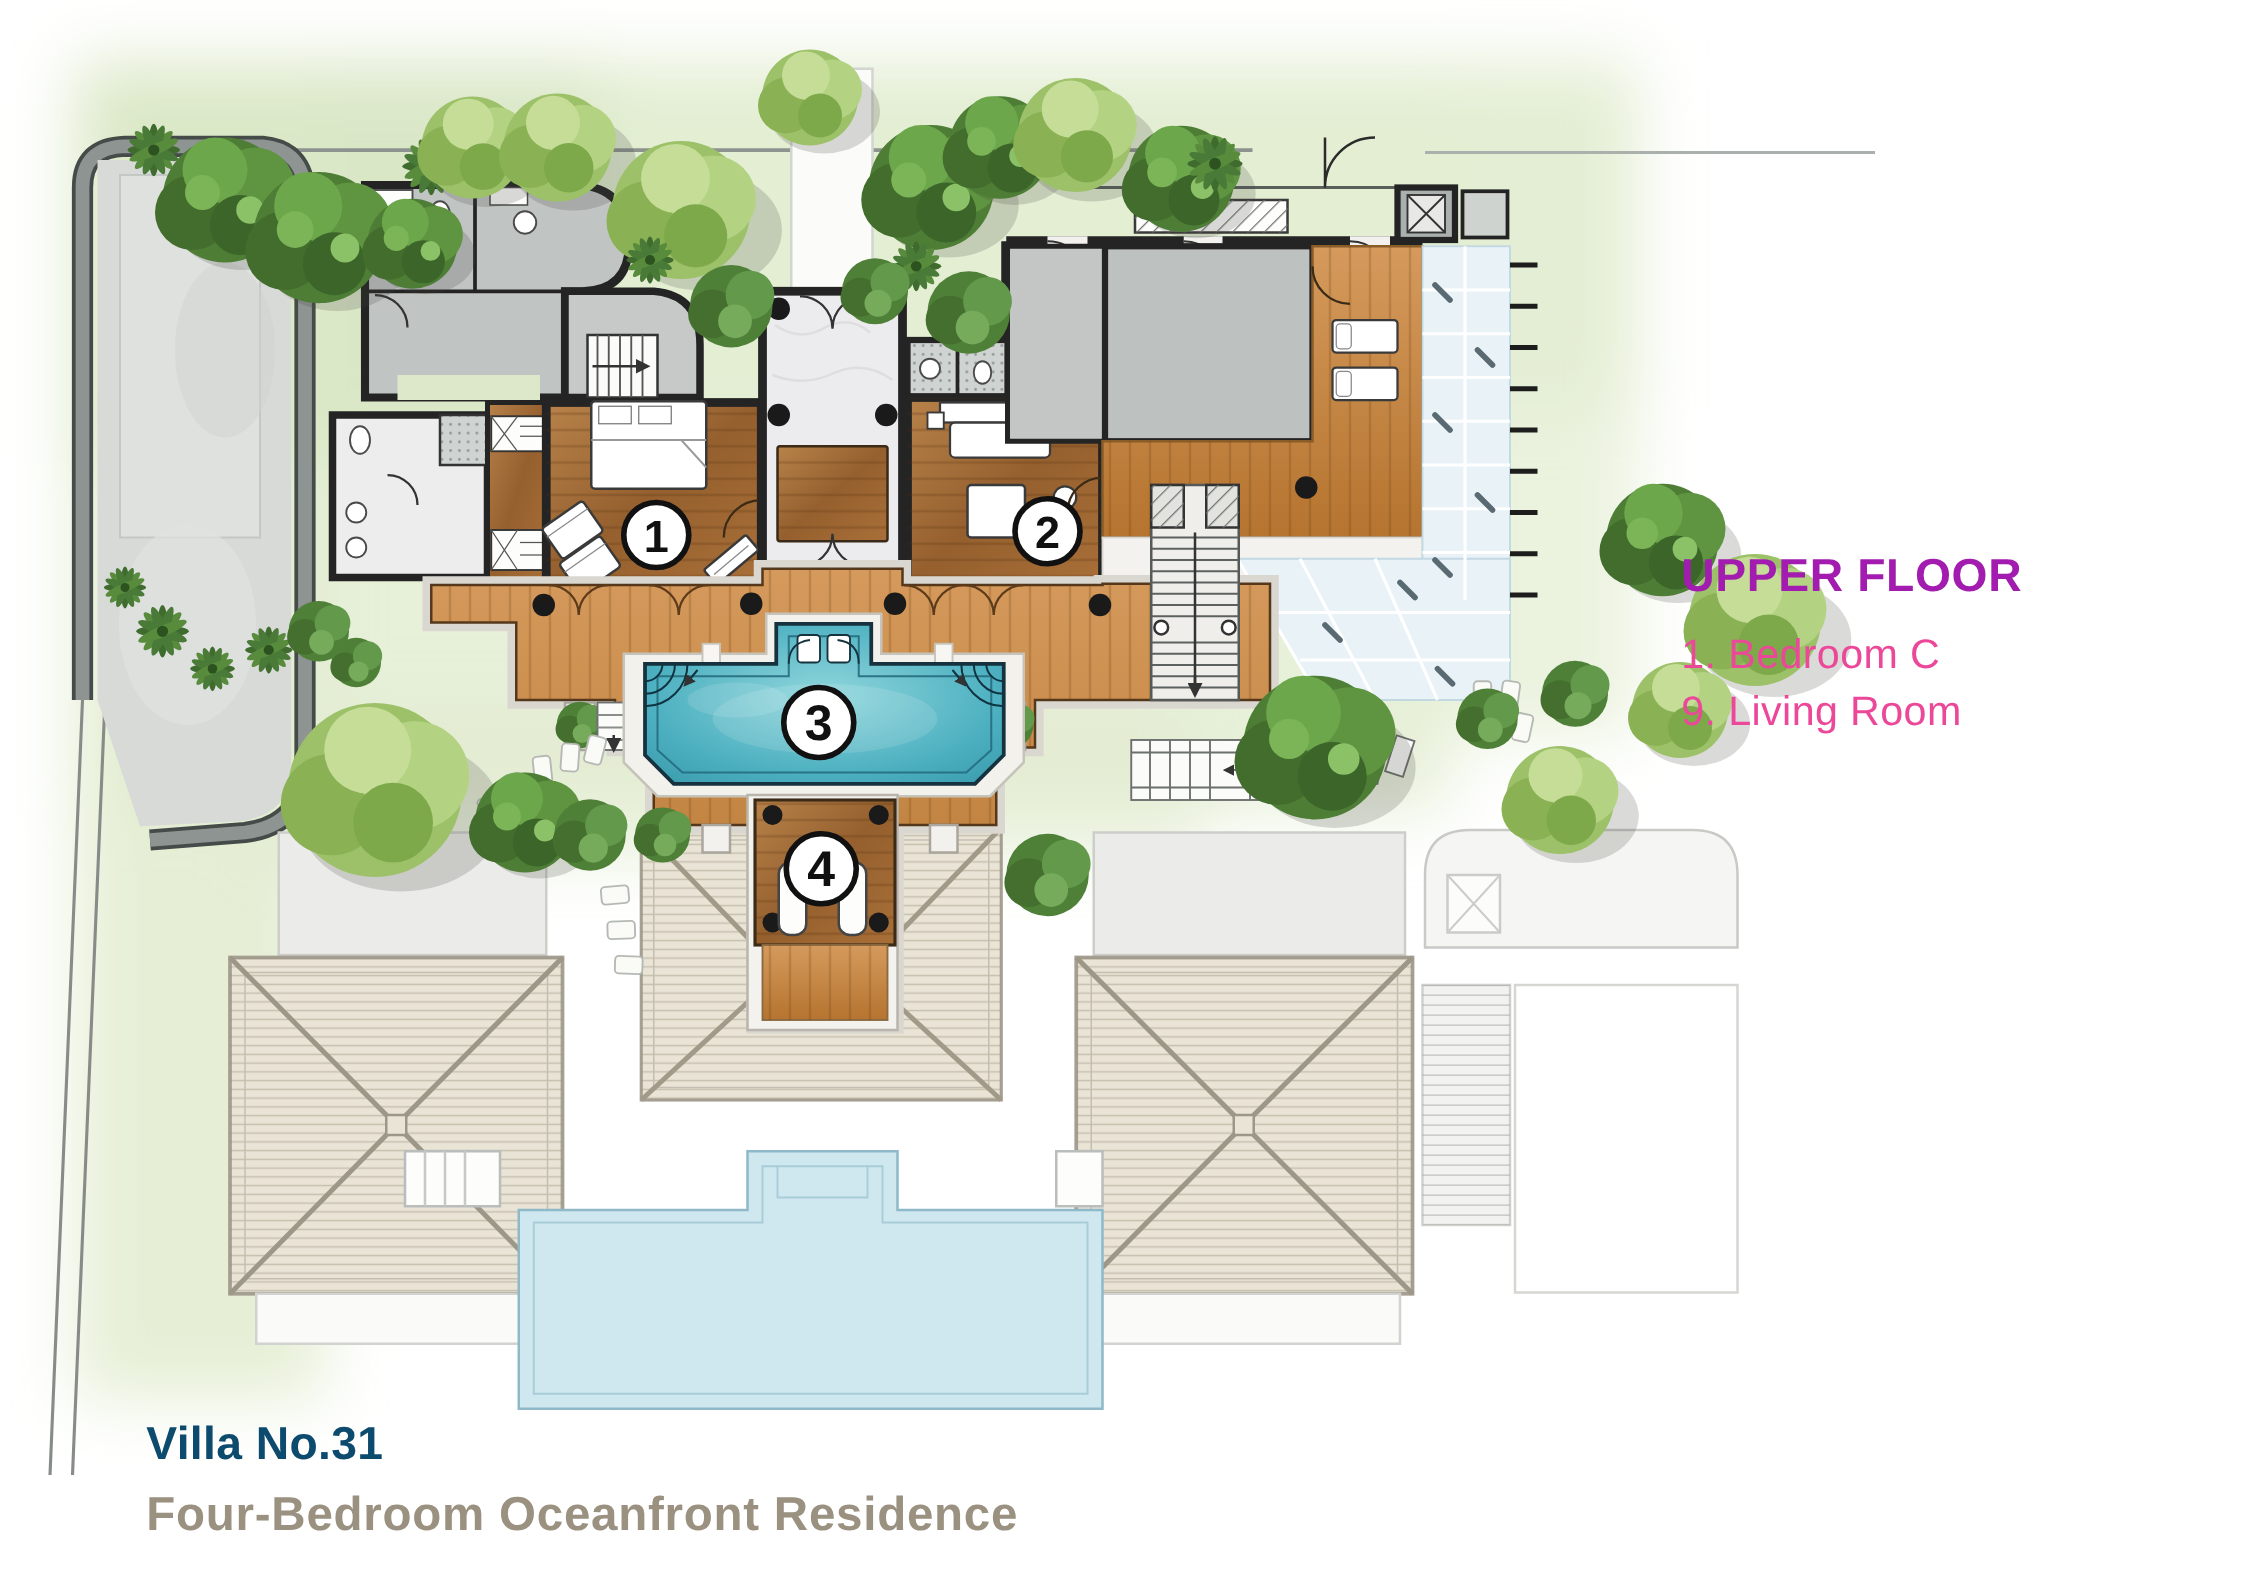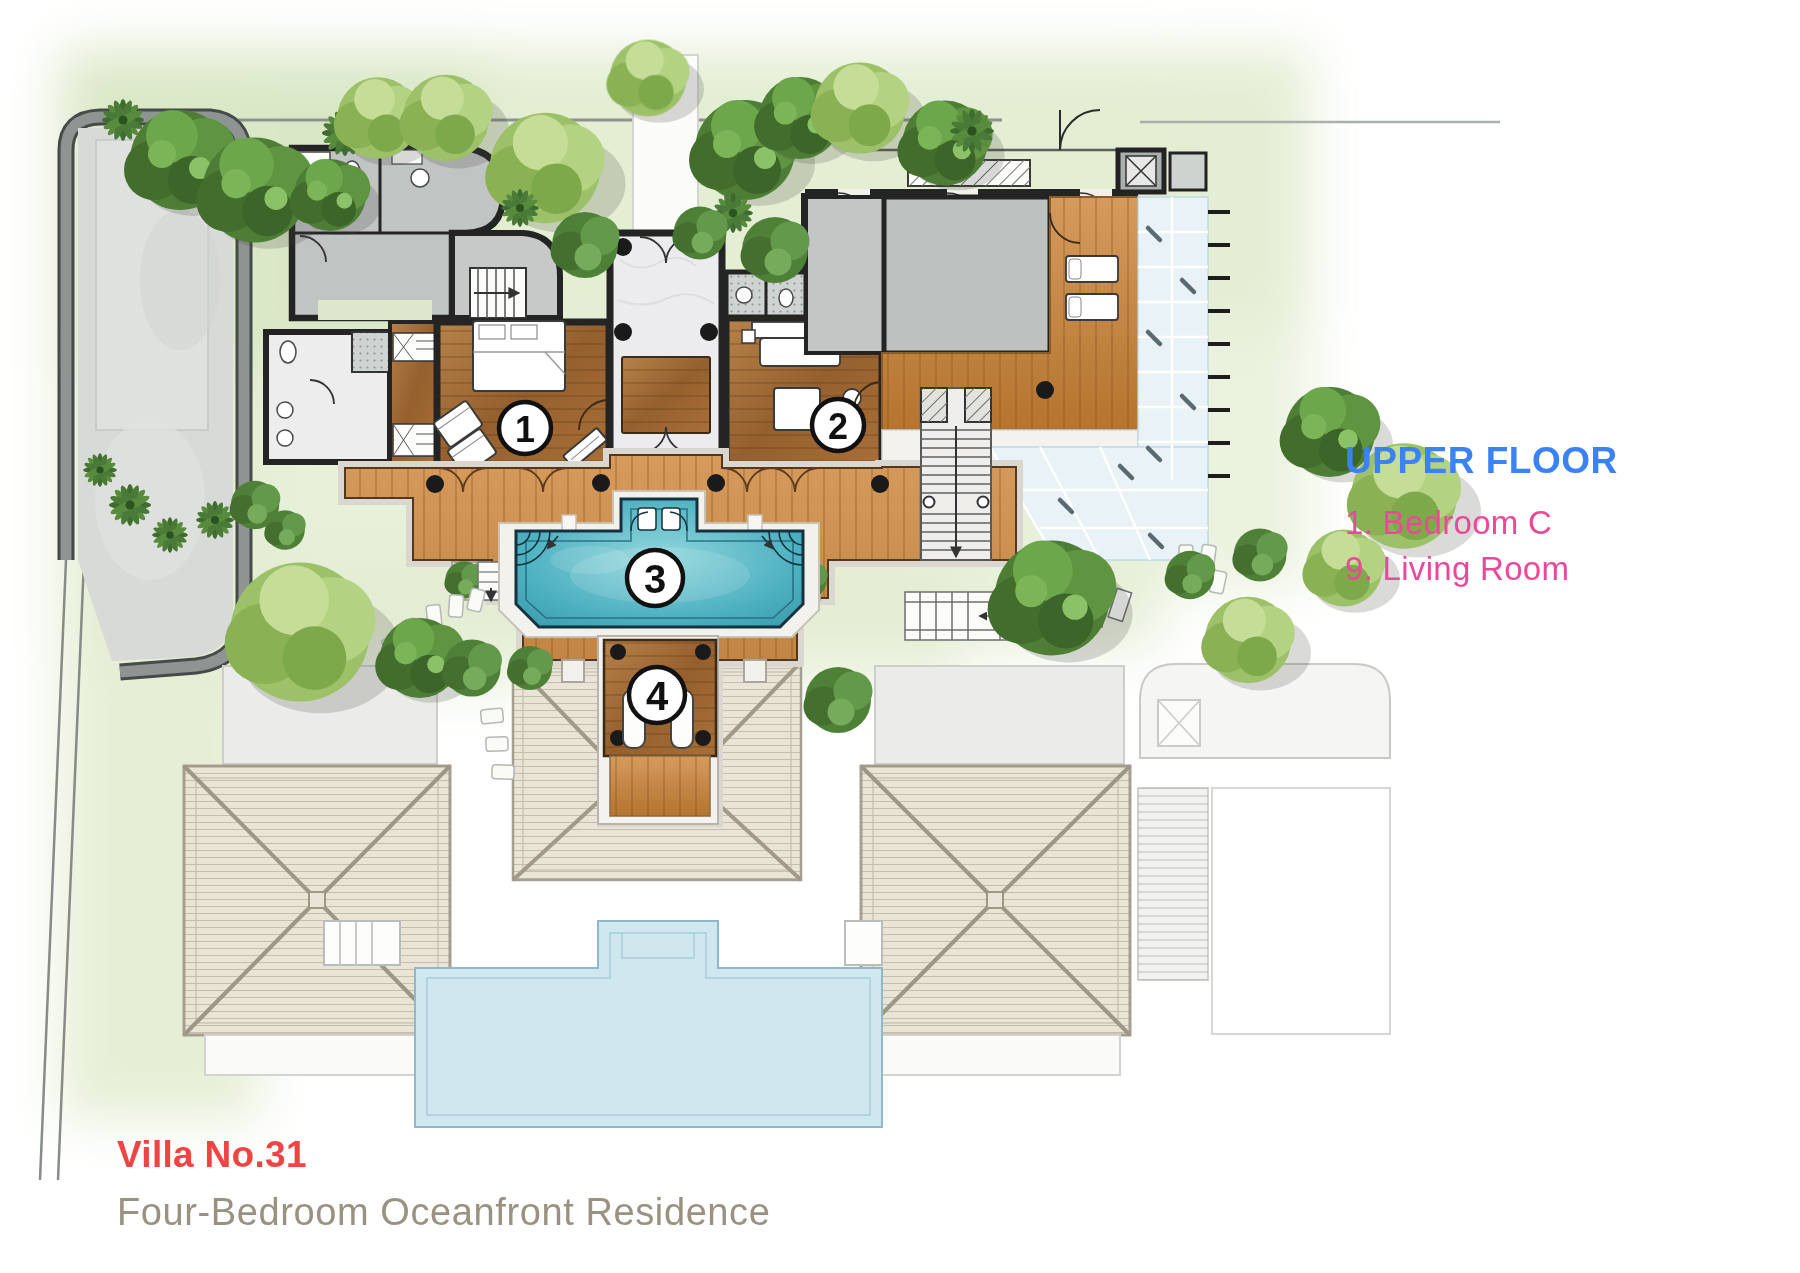--- a/index.html
+++ b/index.html
@@ -1,25 +1,25 @@
 <!DOCTYPE html>
 <html><head>
 <meta charset="utf-8">
 <style>
   html,body{margin:0;padding:0;background:#ffffff;}
   #stage{position:relative;width:1800px;height:1273px;background:#ffffff;overflow:hidden;
          font-family:"Liberation Sans",sans-serif;}
   #plan-svg{position:absolute;left:0;top:0;}
   .legend{position:absolute;left:1345px;top:440px;}
-  .legend-title{font-size:37px;font-weight:700;letter-spacing:.5px;color:#3b82f6;}
+  .legend-title{font-size:37px;font-weight:700;letter-spacing:.5px;color:#a21caf;}
   .legend-items{margin-top:18px;}
   .legend-item{font-size:33px;line-height:46px;font-weight:400;color:#ec4899;letter-spacing:.3px;}
   .titleblock{position:absolute;left:117px;top:1134px;}
-  .villa-name{font-size:37px;font-weight:700;color:#ef4444;letter-spacing:.3px;}
-  .villa-subtitle{font-size:38px;font-weight:400;color:#9a9180;margin-top:15px;letter-spacing:.6px;}
+  .villa-name{font-size:37px;font-weight:700;color:#0c4a6e;letter-spacing:.3px;}
+  .villa-subtitle{font-size:38px;font-weight:700;color:#9a9180;margin-top:15px;letter-spacing:.6px;}
   .badge-text{font-family:"Liberation Sans",sans-serif;font-weight:700;fill:#101010;}
 </style>
 </head>
 <body>
 
 <div id="stage">
 <svg id="plan-svg" width="1800" height="1273" viewBox="0 0 1800 1273" xmlns="http://www.w3.org/2000/svg">
   <defs>
     <filter id="soft" x="-40%" y="-40%" width="180%" height="180%">
           <feGaussianBlur stdDeviation="26"></feGaussianBlur>

